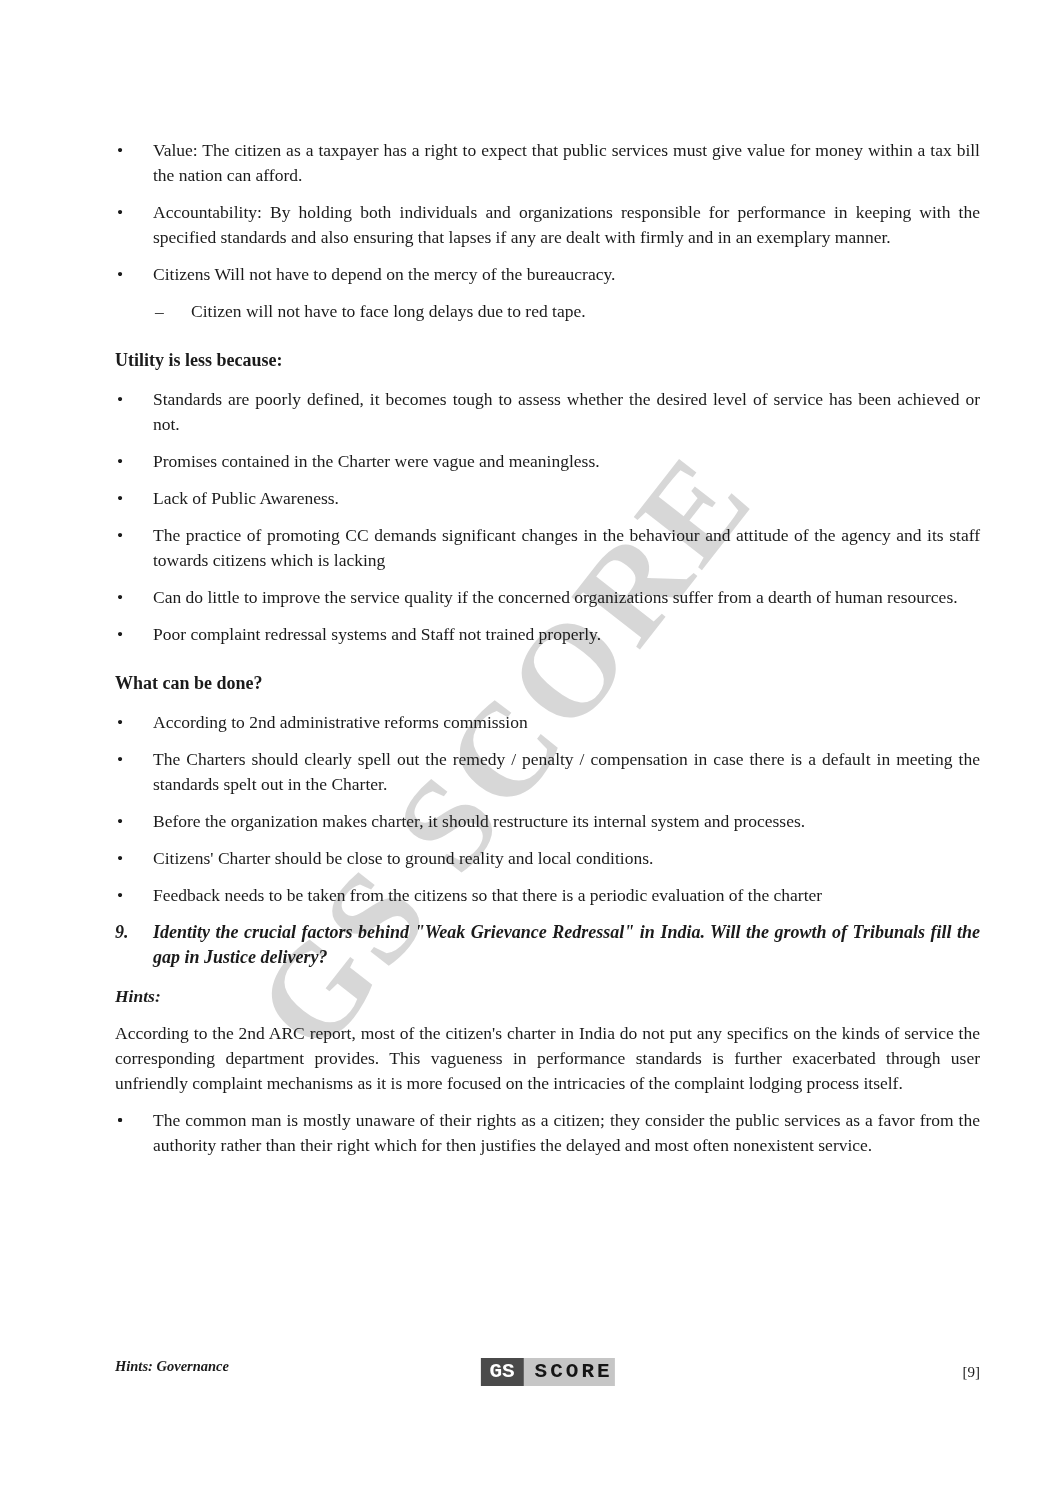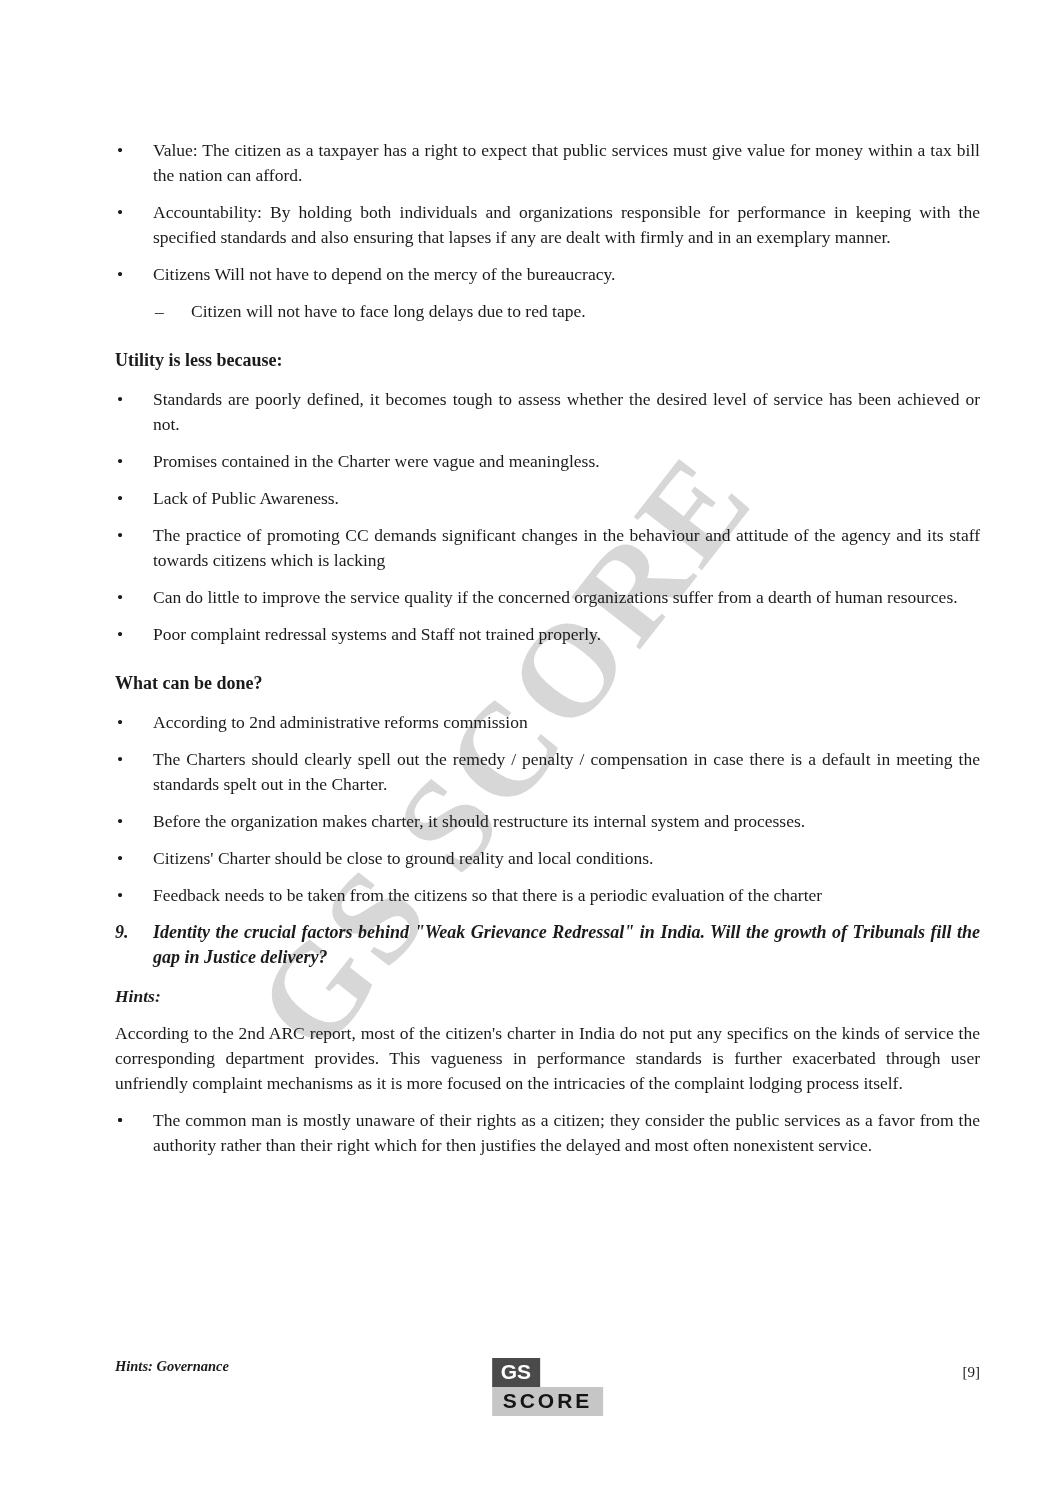--- a/index.html
+++ b/index.html
@@ -80,35 +80,34 @@
     z-index:1;
   }
   .footer-left {
     position:absolute; left:0; top:0;
     font-weight:bold; font-style:italic;
     font-size:14.5px;
   }
   .logo {
     position:absolute; left:50%; top:0;
     transform:translateX(-50%);
-    display:flex; align-items:flex-start;
-    font-family:Liberation Sans, sans-serif;
-    flex-direction:column;
+    display:flex; align-items:flex-end;
+    font-family:Liberation Mono, monospace;
   }
   .logo-gs {
     background:#4a4a4a; color:#ffffff;
     font-weight:bold; font-size:21px;
     padding:2px 9px 3px 9px;
     display:flex; align-items:center;
   }
   .logo-score {
     background:#c6c6c6; color:#151515;
     font-weight:bold; font-size:21px;
     letter-spacing:3px;
-    padding:2px 11px 3px 11px;
+    padding:2px 2px 3px 11px;
     display:flex; align-items:center;
   }
   .footer-page {
     position:absolute; right:0; top:6px;
     font-size:15px;
   }
 </style>
 </head>
 <body>
 

